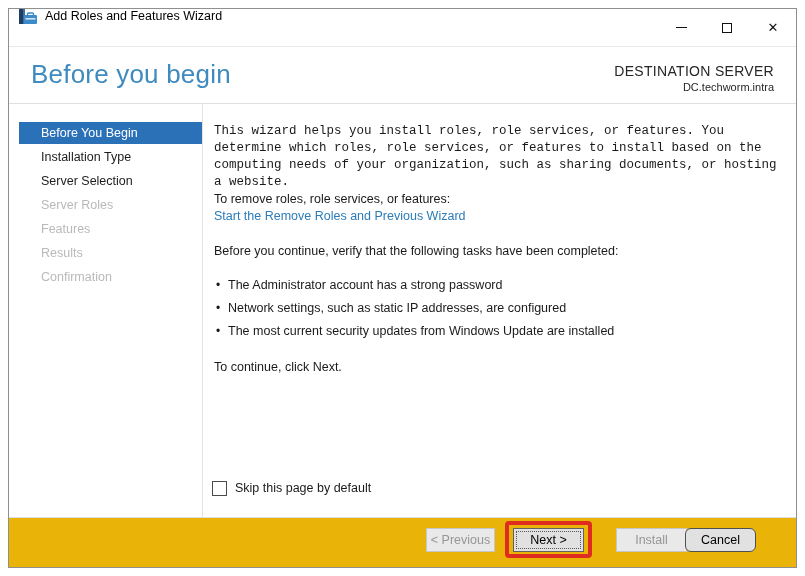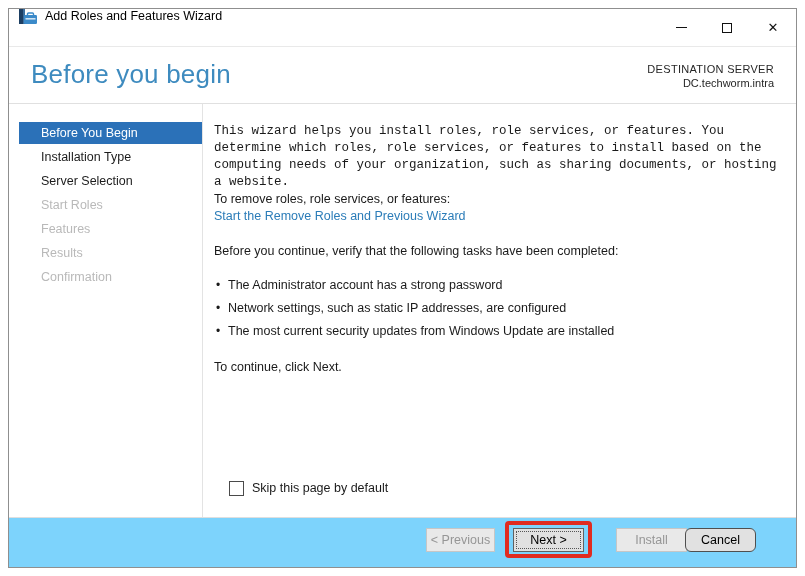--- a/index.html
+++ b/index.html
@@ -14,42 +14,42 @@
   .titlebar-title { font-size: 12.5px; color: #000000; flex: 1 1 auto; }
   .win-controls { display: flex; align-items: center; height: 100%; }
   .win-btn { width: 46px; height: 100%; display: flex; align-items: center; justify-content: center; cursor: default; }
   .glyph-min { width: 11px; height: 0; border-top: 1px solid #111; }
   .glyph-max { width: 10px; height: 10px; border: 1px solid #111; }
   .glyph-close { font-size: 13px; color: #111; line-height: 1; }
   
   .header { height: 57px; display: flex; justify-content: space-between; align-items: flex-start; padding: 12px 22px 0 22px; border-bottom: 1px solid #e0e0e0; flex: 0 0 auto; }
   .page-title { font-size: 26px; font-weight: 300; color: #3e8bbf; letter-spacing: 0.2px; }
   .destination { text-align: right; padding-top: 4px; }
-  .destination-label { font-size: 11px; color: #262626; letter-spacing: 0.3px; }
+  .destination-label { font-size: 14px; color: #262626; letter-spacing: 0.3px; }
   .destination-server { font-size: 11px; color: #262626; margin-top: 2px; }
   
   .wizard-body { flex: 1 1 auto; display: flex; min-height: 0; position: relative; }
   .sidebar { width: 194px; flex: 0 0 auto; border-right: 1px solid #e3e3e3; padding-top: 18px; }
   .nav-item { height: 22px; line-height: 22px; margin: 0 0 2px 10px; padding-left: 22px; font-size: 12.5px; color: #1c1c1c; cursor: default; }
   .nav-item.selected { background: #2b71b8; color: #ffffff; }
   .nav-item.disabled { color: #b9b9b9; }
   .content { flex: 1 1 auto; padding: 19px 16px 0 11px; font-size: 12.5px; color: #1a1a1a; line-height: 1.36; position: relative; }
   .content p { margin: 0; }
   .intro { margin-bottom: 18px; max-width: 578px; font-family: Liberation Mono, monospace; }
   .link { color: #2b7cb8; text-decoration: none; cursor: pointer; display: inline-block; }
   .remove-block { margin-bottom: 18px; }
   .bullets { list-style: none; margin: 17px 0 19px 2px; }
   .bullets li { margin-bottom: 6px; }
   .bullet-dot { display: inline-block; width: 12px; font-size: 12px; }
   .prereq { margin-bottom: 18px; max-width: 578px; }
-  .skip-row { position: absolute; left: 26px; bottom: 20px; display: flex; align-items: center; }
+  .skip-row { position: absolute; left: 9px; bottom: 20px; display: flex; align-items: center; }
   .checkbox { width: 15px; height: 15px; border: 1px solid #4a4a4a; background: #ffffff; margin-right: 8px; flex: 0 0 auto; }
   .skip-label { font-size: 12.5px; color: #1a1a1a; }
   
-  .footer { height: 50px; flex: 0 0 auto; background: #7dd3fc; border-top: 1px solid #dfdfdf; position: relative; }
+  .footer { height: 50px; flex: 0 0 auto; background: #eab308; border-top: 1px solid #dfdfdf; position: relative; }
   .btn {
     position: absolute; top: 10px; height: 24px; font-family: "Liberation Sans", sans-serif;
     font-size: 12.5px; background: #e1e1e1; border: 1px solid #a9a9a9; color: #000; text-align: center; line-height: 22px;
   }
   .btn.disabled { background: #e9e9e9; border-color: #c6c6c6; color: #969696; }
   .btn-previous { left: 417px; width: 69px; }
   .btn-next { left: 504px; width: 71px; border-color: #616161; outline: 1px dotted #555; outline-offset: -4px; cursor: pointer; }
   .btn-install { left: 607px; width: 71px; }
   .btn-cancel { left: 676px; width: 71px; border-color: #4f4f4f; cursor: pointer; border-radius: 6px; }
   .red-annotation {
@@ -90,21 +90,21 @@
       <div class="destination-label">DESTINATION SERVER</div>
       <div class="destination-server">DC.techworm.intra</div>
     </div>
   </div>
 
   <div class="wizard-body">
     <div class="sidebar">
       <div class="nav-item selected">Before You Begin</div>
       <div class="nav-item">Installation Type</div>
       <div class="nav-item">Server Selection</div>
-      <div class="nav-item disabled">Start Roles</div>
+      <div class="nav-item disabled">Server Roles</div>
       <div class="nav-item disabled">Features</div>
       <div class="nav-item disabled">Results</div>
       <div class="nav-item disabled">Confirmation</div>
     </div>
 
     <div class="content">
       <p class="intro">This wizard helps you install roles, role services, or features. You determine which roles, role services, or features to install based on the computing needs of your organization, such as sharing documents, or hosting a website.</p>
 
       <div class="remove-block">
         <p>To remove roles, role services, or features:</p>

